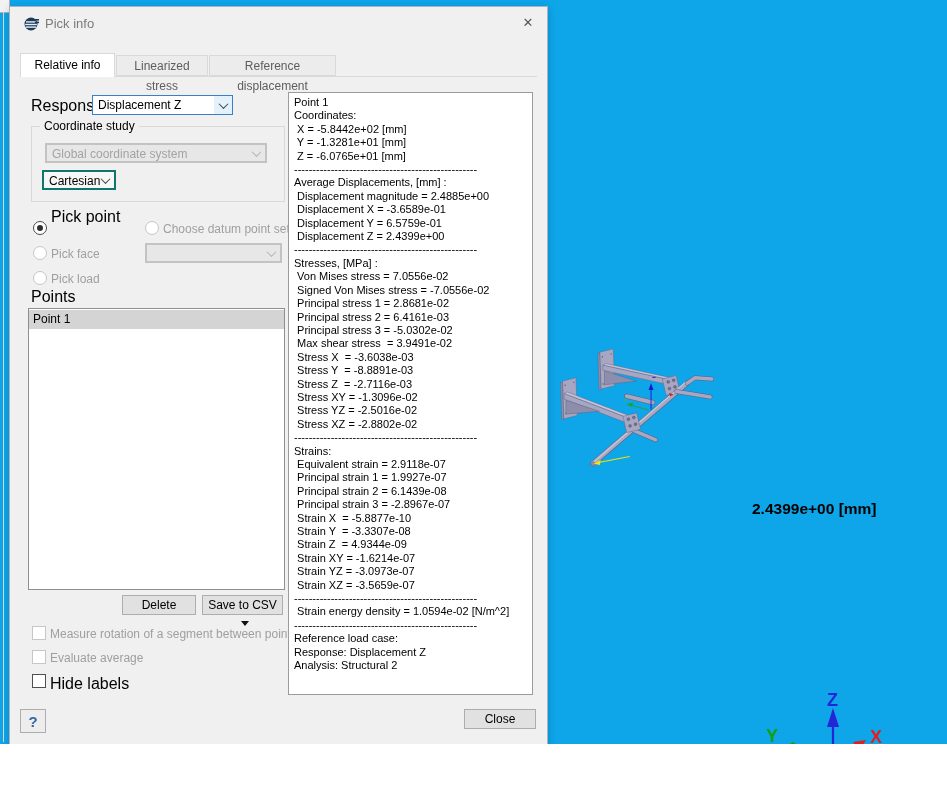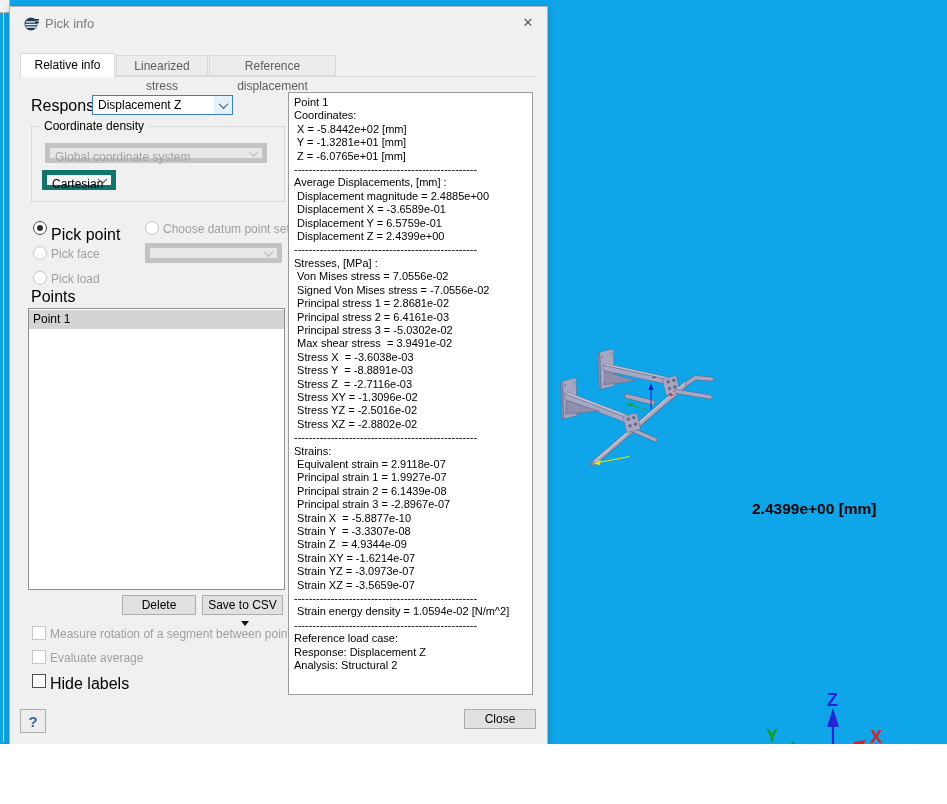--- a/index.html
+++ b/index.html
@@ -27,21 +27,21 @@
   #tab-0{left:10px;top:46px;width:95px;height:24px;background:#ffffff;border-bottom:none;
          z-index:2;line-height:22px;color:#000;}
   #tab-1{left:106px;top:48px;width:92px;height:21px;background:#ececec;line-height:20px;color:#5d5d5d;}
   #tab-2{left:199px;top:48px;width:127px;height:21px;background:#ececec;line-height:20px;color:#5d5d5d;}
 
   .label12{font-size:16px;color:#000;}
   .label12d{font-size:12px;color:#9f9f9f;}
 
   
   .combo{position:absolute;box-sizing:border-box;height:20px;background:#fff;
-         border:5px solid #0f766e;font-size:12px;line-height:18px;padding-left:5px;}
+         border:2px solid #0f766e;font-size:12px;line-height:18px;padding-left:5px;}
   .combo .arrowzone{position:absolute;right:0;top:0;bottom:0;width:18px;display:flex;
                     align-items:center;justify-content:center;}
   .chev{width:6px;height:6px;border-right:1.4px solid #444;border-bottom:1.4px solid #444;
         transform:rotate(45deg) translate(-1px,-1px);}
   .combo.focus{border:1px solid #3a80c8;}
   .combo.focus .arrowzone{background:#e3f1fc;}
   .combo.disabled{background:#e7e7e7;border-color:#c3c3c3;color:#a3a3a3;}
   .combo.disabled .chev{border-color:#b5b5b5;}
 
   
@@ -130,36 +130,36 @@
 
     <div class="abs label12" style="left:21px;top:90px">Response:</div>
     <div class="combo focus" style="left:82px;top:88px;width:141px">
       <span>Displacement Z</span>
       <span class="arrowzone">
           <span class="chev"></span>
         </span>
     </div>
 
     <div class="abs" id="groupbox"></div>
-    <div class="abs label12" id="groupbox-label">Coordinate density</div>
+    <div class="abs label12" id="groupbox-label">Coordinate study</div>
     <div class="combo disabled" style="left:35px;top:136px;width:222px">
       <span>Global coordinate system</span>
       <span class="arrowzone">
           <span class="chev"></span>
         </span>
     </div>
     <div class="combo" style="left:32px;top:163px;width:74px;background:#f7f7f7">
       <span>Cartesian</span>
       <span class="arrowzone">
           <span class="chev"></span>
         </span>
     </div>
 
     <div class="radio sel" style="left:23px;top:214px"></div>
-    <div class="abs label12" style="left:41px;top:219px">Pick point</div>
+    <div class="abs label12" style="left:41px;top:201px">Pick point</div>
     <div class="radio dis" style="left:135px;top:214px"></div>
     <div class="abs label12d" style="left:153px;top:215px">Choose datum point set</div>
 
     <div class="radio dis" style="left:23px;top:239px"></div>
     <div class="abs label12d" style="left:41px;top:240px">Pick face</div>
     <div class="combo disabled" style="left:135px;top:236px;width:137px">
       <span class="arrowzone">
           <span class="chev"></span>
         </span>
     </div>

